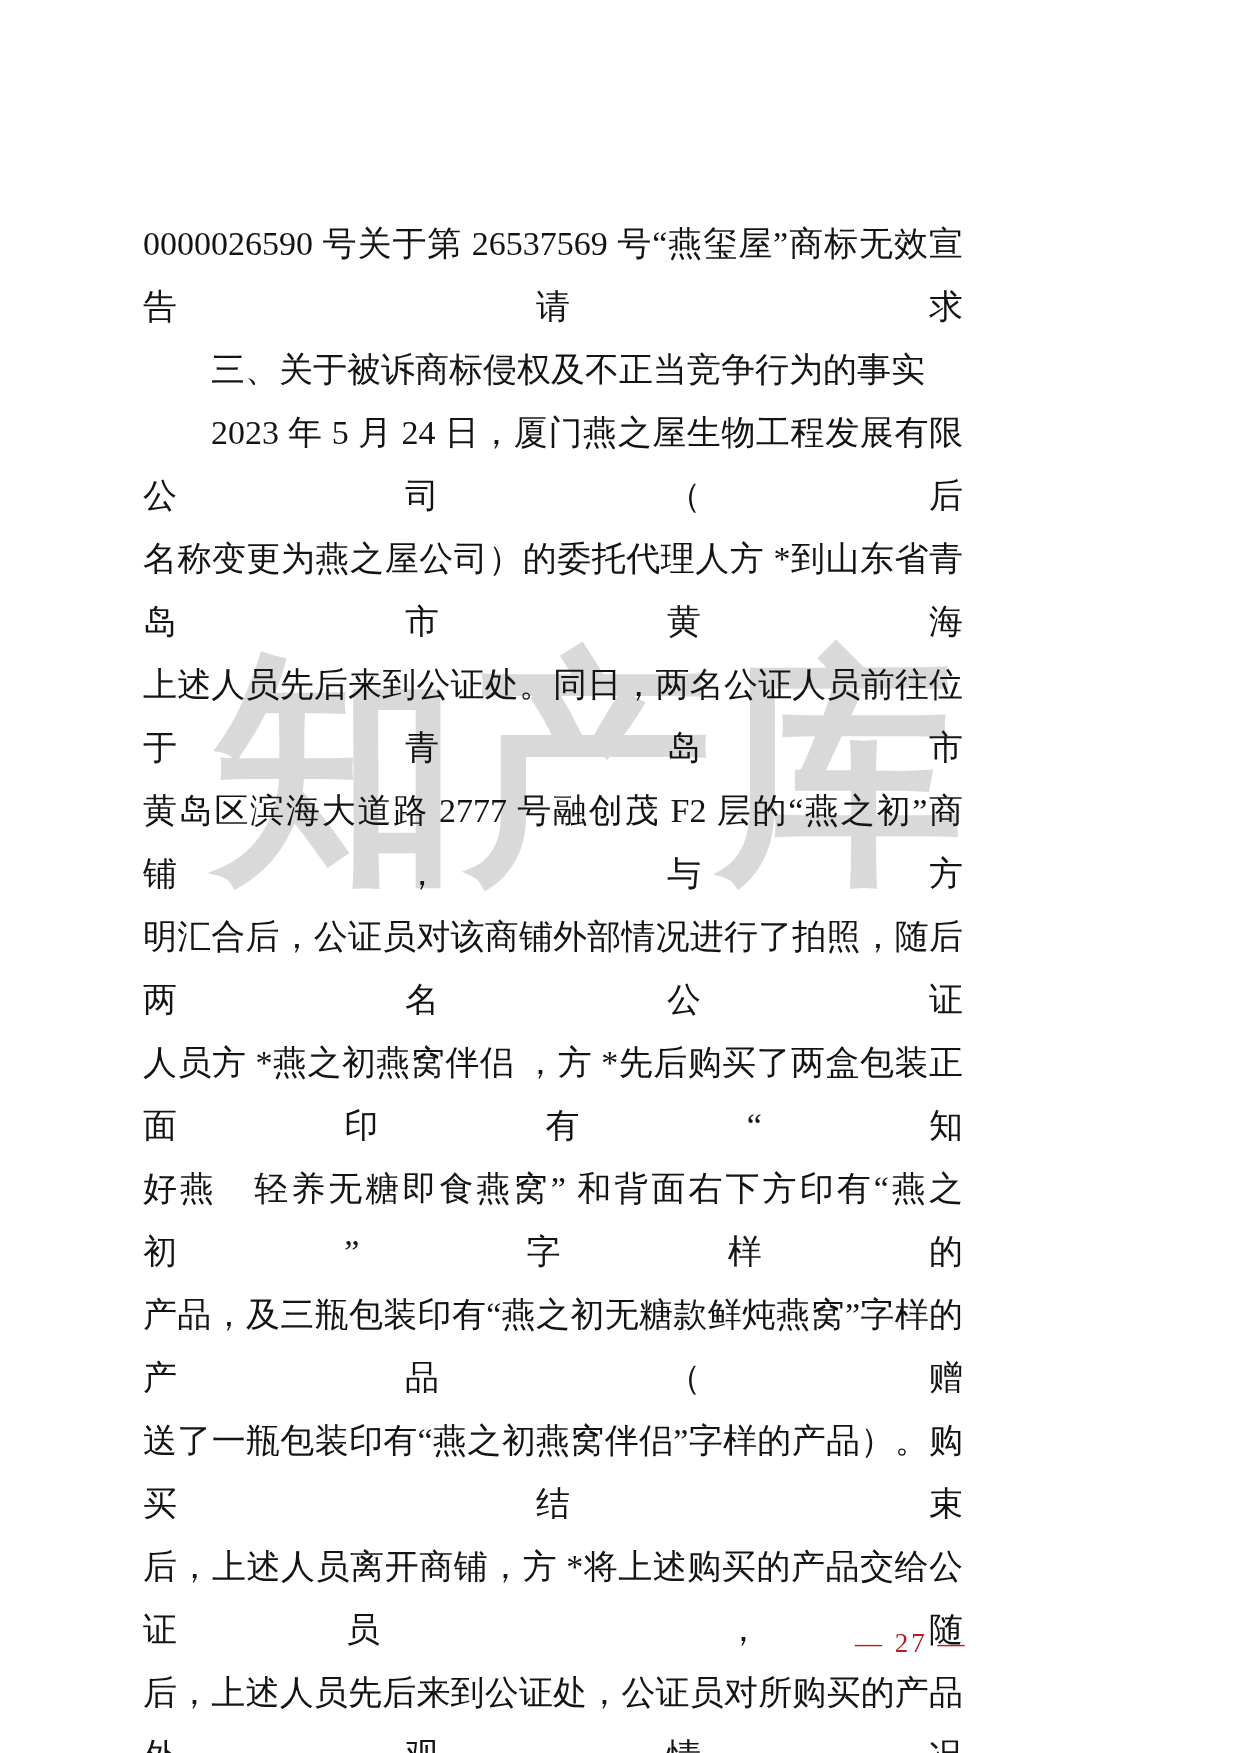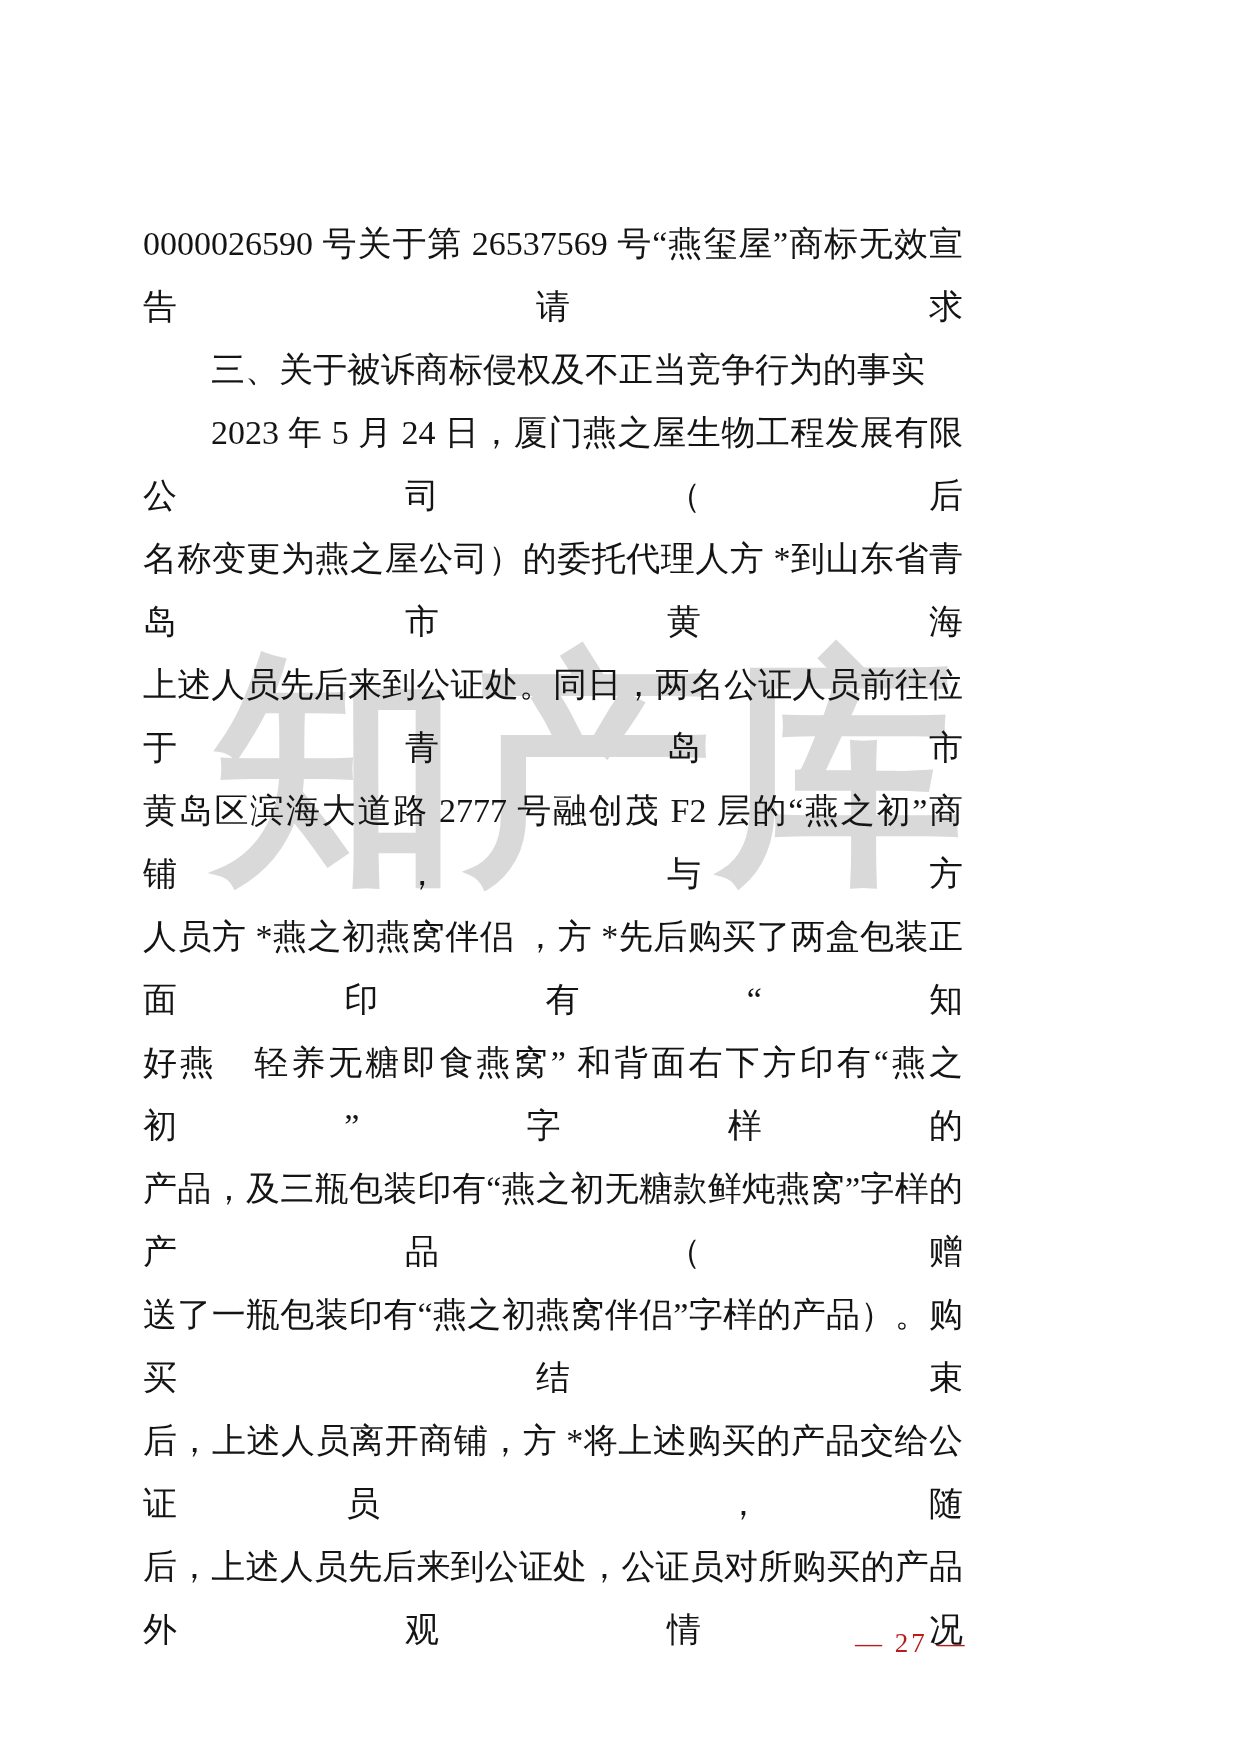--- a/index.html
+++ b/index.html
@@ -68,20 +68,21 @@
 
   <div class="watermark">知产库</div>
 
   <div class="textblock">
     <div class="line">0000026590 号关于第 26537569 号“燕玺屋”商标无效宣告请求</div>
     <div class="line noj indent">三、关于被诉商标侵权及不正当竞争行为的事实</div>
     <div class="line indent">2023 年 5 月 24 日，厦门燕之屋生物工程发展有限公司（后</div>
     <div class="line">名称变更为燕之屋公司）的委托代理人方 *到山东省青岛市黄海</div>
     <div class="line">上述人员先后来到公证处。同日，两名公证人员前往位于青岛市</div>
     <div class="line">黄岛区滨海大道路 2777 号融创茂 F2 层的“燕之初”商铺，与方</div>
+    <div class="line">明汇合后，公证员对该商铺外部情况进行了拍照，随后两名公证</div>
     <div class="line">人员方 *燕之初燕窝伴侣 ，方 *先后购买了两盒包装正面印有“知</div>
     <div class="line">好燕　轻养无糖即食燕窝” 和背面右下方印有“燕之初”字样的</div>
     <div class="line">产品，及三瓶包装印有“燕之初无糖款鲜炖燕窝”字样的产品（赠</div>
     <div class="line">送了一瓶包装印有“燕之初燕窝伴侣”字样的产品）。购买结束</div>
     <div class="line">后，上述人员离开商铺，方 *将上述购买的产品交给公证员 ，随</div>
     <div class="line">后，上述人员先后来到公证处，公证员对所购买的产品外观情况</div>
 
   </div>
 
   <div class="page-number">— 27 —</div>

